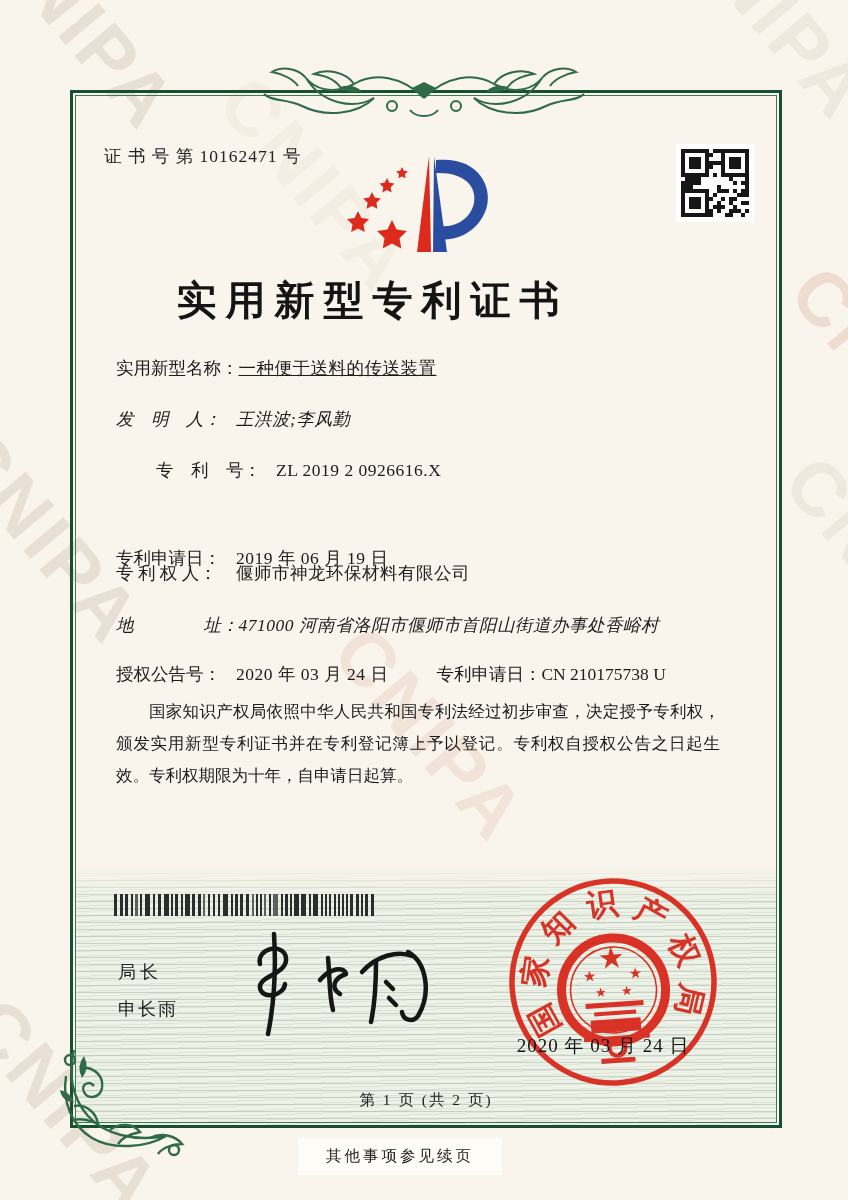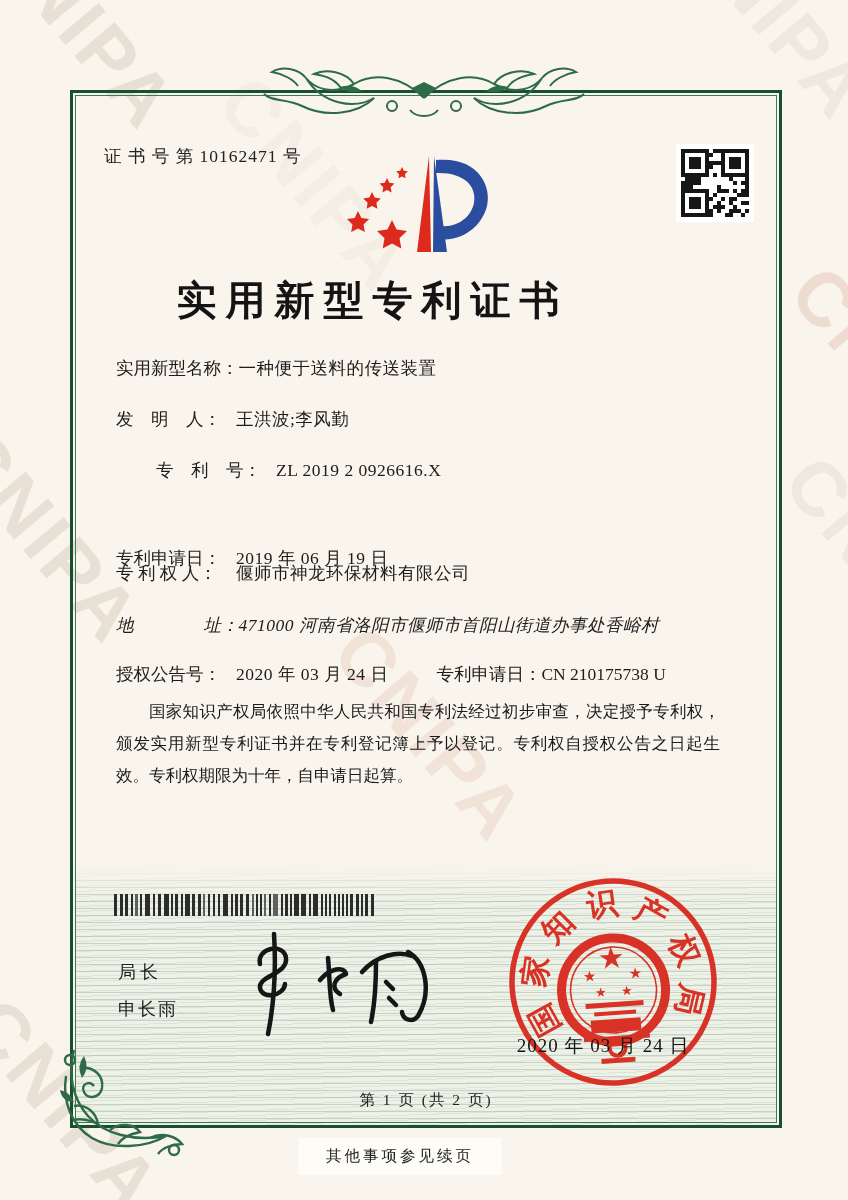--- a/index.html
+++ b/index.html
@@ -277,22 +277,22 @@
       <rect x="28" y="64" width="4" height="4" fill="#161616"></rect>
       <rect x="44" y="64" width="4" height="4" fill="#161616"></rect>
       <rect x="48" y="64" width="4" height="4" fill="#161616"></rect>
       <rect x="60" y="64" width="4" height="4" fill="#161616"></rect>
     </svg>
 </div>
 
 <h1 class="abs title z3">实用新型专利证书</h1>
 
 <div class="abs fields z3">
-  <div class="frow" style="top:10px;"><span class="flabel">实用新型名称：</span><span class="fval">一种便于送料的传送装置</span></div>
-  <div class="frow" style="top:61px;"><span class="flabel">发　明　人：</span><span class="fval">王洪波;李风勤</span></div>
+  <div class="frow" style="top:10px;text-decoration:underline;"><span class="flabel">实用新型名称：</span><span class="fval">一种便于送料的传送装置</span></div>
+  <div class="frow" style="top:61px;font-style:italic;"><span class="flabel">发　明　人：</span><span class="fval">王洪波;李风勤</span></div>
   <div class="frow" style="top:112px;margin-left:40px;"><span class="flabel">专　利　号：</span><span class="fval">ZL 2019 2 0926616.X</span></div>
   <div class="frow" style="top:164px;margin-top:36px;"><span class="flabel">专利申请日：</span><span class="fval">2019 年 06 月 19 日</span></div>
   <div class="frow" style="top:215px;"><span class="flabel">专 利 权 人：</span><span class="fval">偃师市神龙环保材料有限公司</span></div>
   <div class="frow" style="top:267px;font-style:italic;"><span class="flabel">地　　　　址：</span><span class="fval">471000 河南省洛阳市偃师市首阳山街道办事处香峪村</span></div>
   <div class="frow" style="top:316px;">
     <span class="flabel">授权公告号：</span><span class="fval">2020 年 03 月 24 日</span><span class="grant2"><span>专利申请日：</span><span>CN 210175738 U</span></span>
   </div>
 </div>
 
 <div class="abs paras z3">

